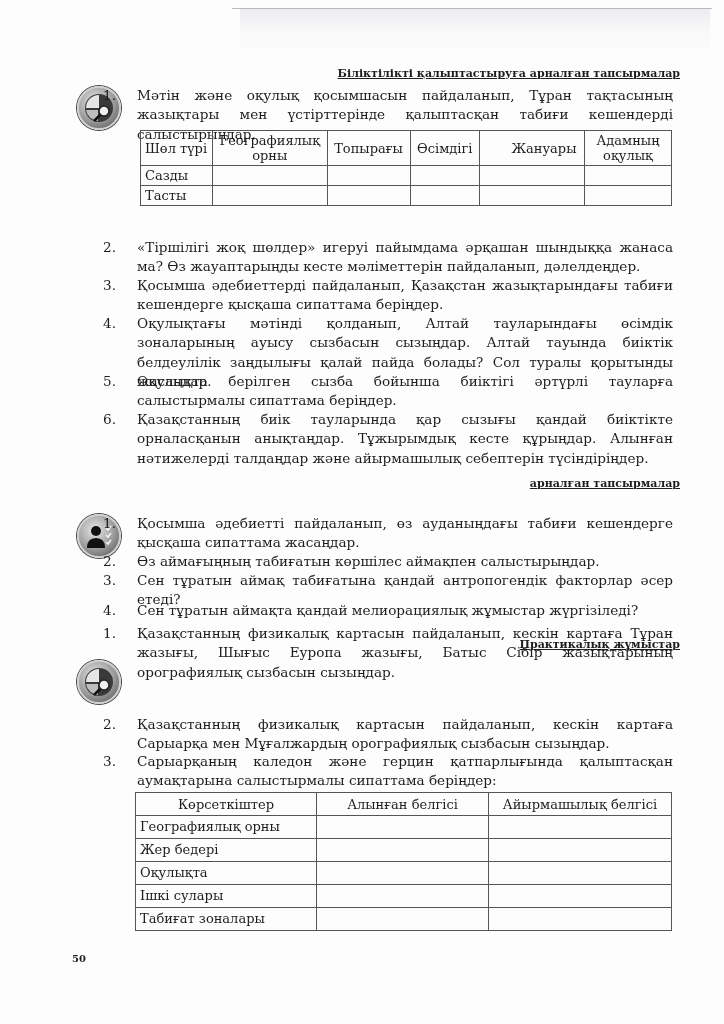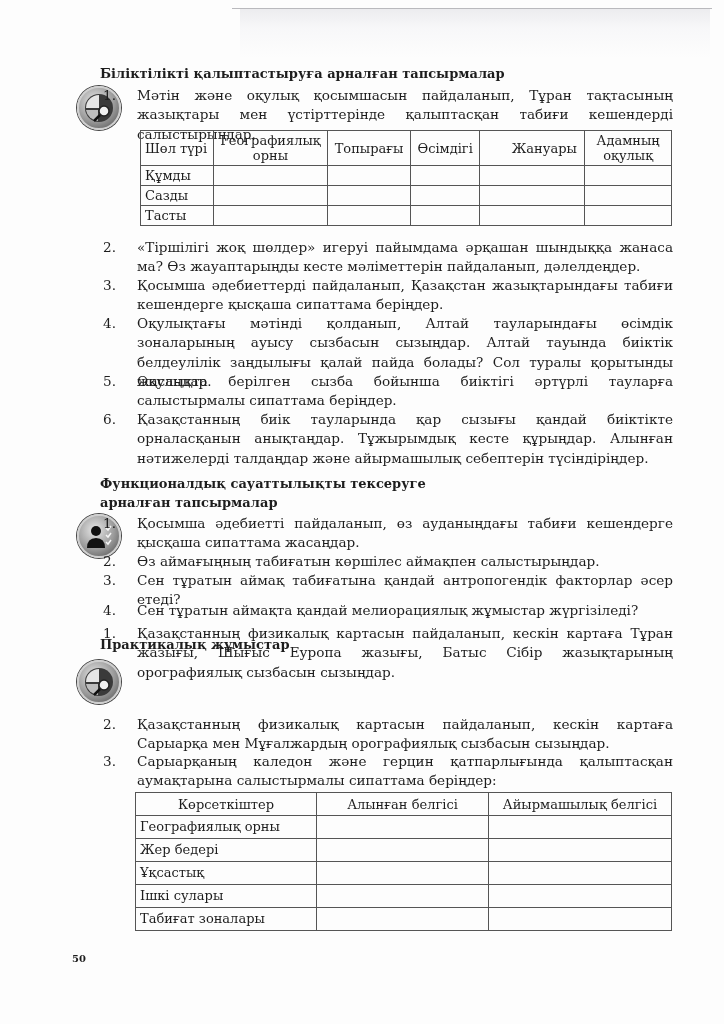--- a/index.html
+++ b/index.html
@@ -2,21 +2,21 @@
 <html><head>
 <meta charset="utf-8">
 <style>
   html, body { margin:0; padding:0; }
   body { width:724px; height:1024px; background:#fdfdfd; position:relative; overflow:hidden;
          font-family:"DejaVu Serif", "Liberation Serif", serif; color:#1d1d1d; }
   .abs { position:absolute; }
   .shade { left:240px; top:8px; width:470px; height:50px;
            background:linear-gradient(180deg,#e4e4e8 0%, #f5f5f7 40%, #fdfdfd 100%); opacity:.7; }
   .shade-line { left:232px; top:8px; width:480px; height:1px; background:#b9b9bd; }
-  .heading { font-weight:bold; font-size:13px; text-align:left; left:100px; width:580px; line-height:19px; }
+  .heading { font-weight:bold; font-size:11px; text-align:right; left:100px; width:580px; line-height:19px;text-decoration:underline; }
   .item { position:absolute; left:120px; width:553px; font-size:13.6px; line-height:19.4px; text-align:justify; }
   .item .num { display:inline-block; width:17px; }
   .item .body { display:inline; }
   .item.hang { padding-left:17px; text-indent:-17px; left:120px; width:536px; }
   .icon { position:absolute; width:40px; height:40px; border-radius:50%;
           background:radial-gradient(circle at 40% 35%, #e8e8e8 0%, #9a9a9a 55%, #4a4a4a 100%);
           border:2px solid #cfcfcf; box-shadow:0 0 0 1px #444; }
   .icon svg { position:absolute; left:4px; top:4px; }
   table { position:absolute; border-collapse:collapse; font-size:13px;border-radius:22px; }
   td, th { border:1px solid #555; padding:0 4px; font-weight:normal; }
@@ -52,28 +52,20 @@
   <tbody>
       <tr>
     <th style="width:74px;height:34px;text-align:left;">Шөл түрі</th>
     <th style="width:108px;">Географиялық орны</th>
     <th style="width:77px;">Топырағы</th>
     <th style="width:63px;">Өсімдігі</th>
     <th style="width:76px;padding-left:28px;">Жануары</th>
     <th style="width:86px;">Адамның оқулық</th>
   </tr>
   <tr>
-    <td>Құмды</td>
-    <td></td>
-        <td></td>
-        <td></td>
-        <td></td>
-        <td></td>
-  </tr>
-  <tr>
     <td>Сазды</td>
     <td></td>
         <td></td>
         <td></td>
         <td></td>
         <td></td>
   </tr>
   <tr>
     <td>Тасты</td>
     <td></td>
@@ -95,21 +87,20 @@
   <span class="num">4.</span><span class="body">Оқулықтағы мәтінді қолданып, Алтай тауларындағы өсімдік зоналарының ауысу сызбасын сызыңдар. Алтай тауында биіктік белдеулілік заңдылығы қалай пайда болады? Сол туралы қорытынды жасаңдар.</span>
 </div>
 <div class="item hang" style="top:372px;">
   <span class="num">5.</span><span class="body">Оқулықта берілген сызба бойынша биіктігі әртүрлі тауларға салыстырмалы сипаттама беріңдер.</span>
 </div>
 <div class="item hang" style="top:410px;">
   <span class="num">6.</span><span class="body">Қазақстанның биік тауларында қар сызығы қандай биіктікте орналасқанын анықтаңдар. Тұжырымдық кесте құрыңдар. Алынған нәтижелерді талдаңдар және айырмашылық себептерін түсіндіріңдер.</span>
 </div>
 
 <div class="abs heading" style="top:474px;">
-  <div>Функционалдық сауаттылықты тексеруге</div>
   <div>арналған тапсырмалар</div>
 </div>
 
 <div class="icon" style="left:77px;top:514px;">
   <svg width="32" height="32" viewBox="0 0 32 32">
     <circle cx="13" cy="11" r="5" fill="#111"></circle>
     <path d="M4 28 Q4 18 13 18 Q22 18 22 28Z" fill="#111"></path>
     <path d="M23 8 l2 2 l3 -4 M23 15 l2 2 l3 -4 M23 22 l2 2 l3 -4" stroke="#f5f5f5" stroke-width="1.5" fill="none"></path>
   </svg>
 </div>
@@ -160,21 +151,21 @@
     <td>Географиялық орны</td>
     <td></td>
         <td></td>
   </tr>
   <tr>
     <td>Жер бедері</td>
     <td></td>
         <td></td>
   </tr>
   <tr>
-    <td>Ұқсастық</td>
+    <td>Оқулықта</td>
     <td></td>
         <td></td>
   </tr>
   <tr>
     <td>Ішкі сулары</td>
     <td></td>
         <td></td>
   </tr>
   <tr>
     <td>Табиғат зоналары</td>

